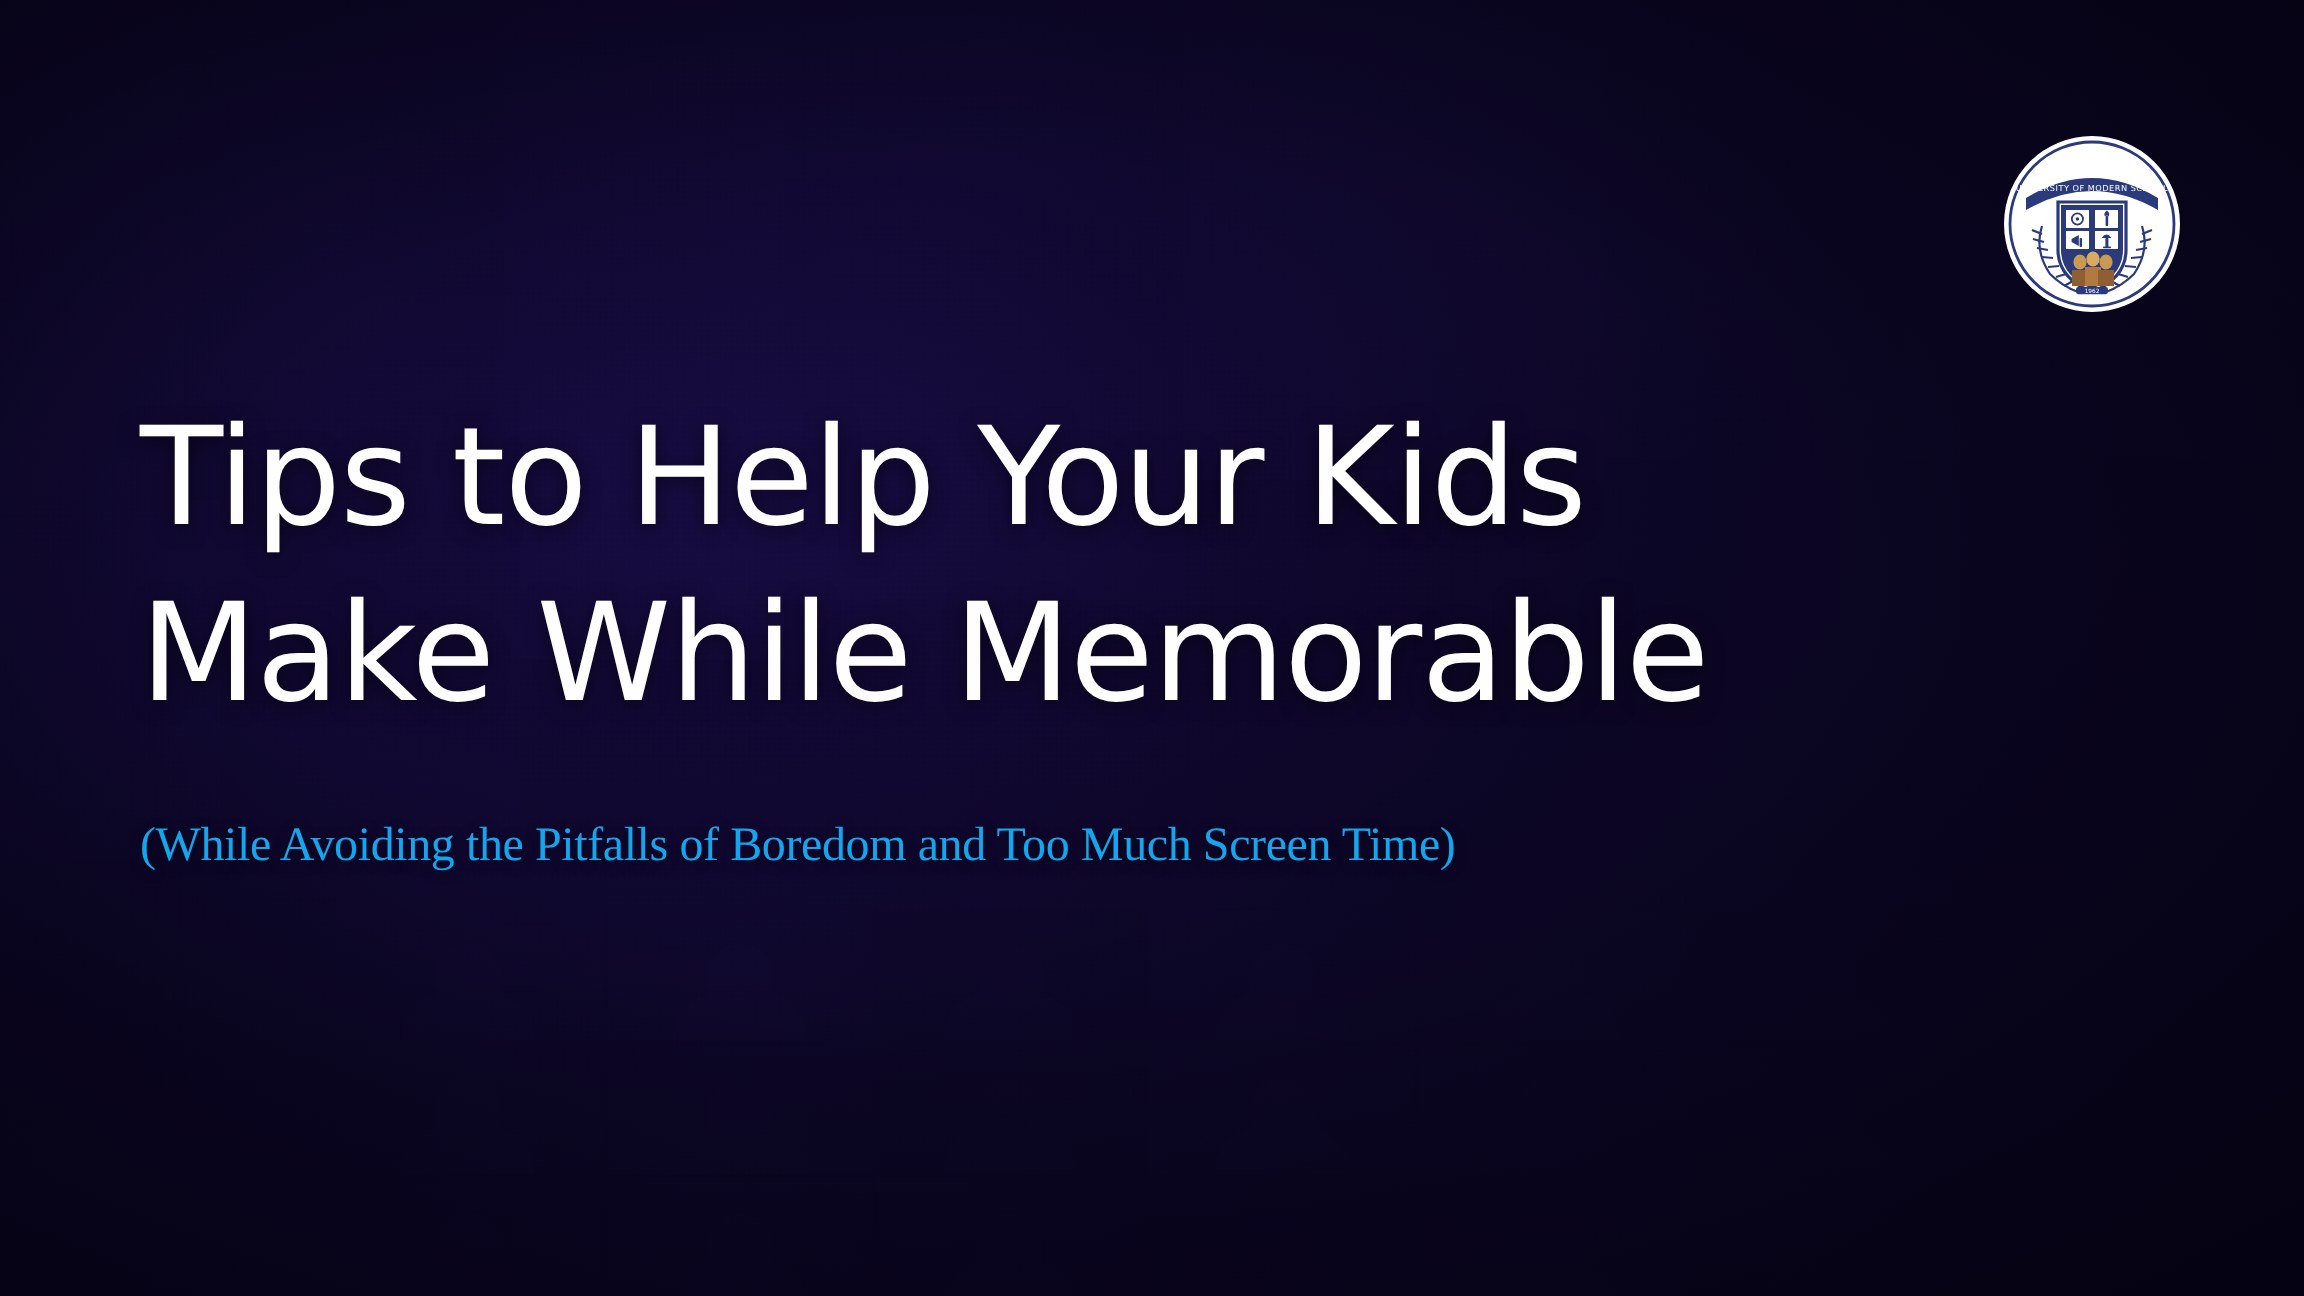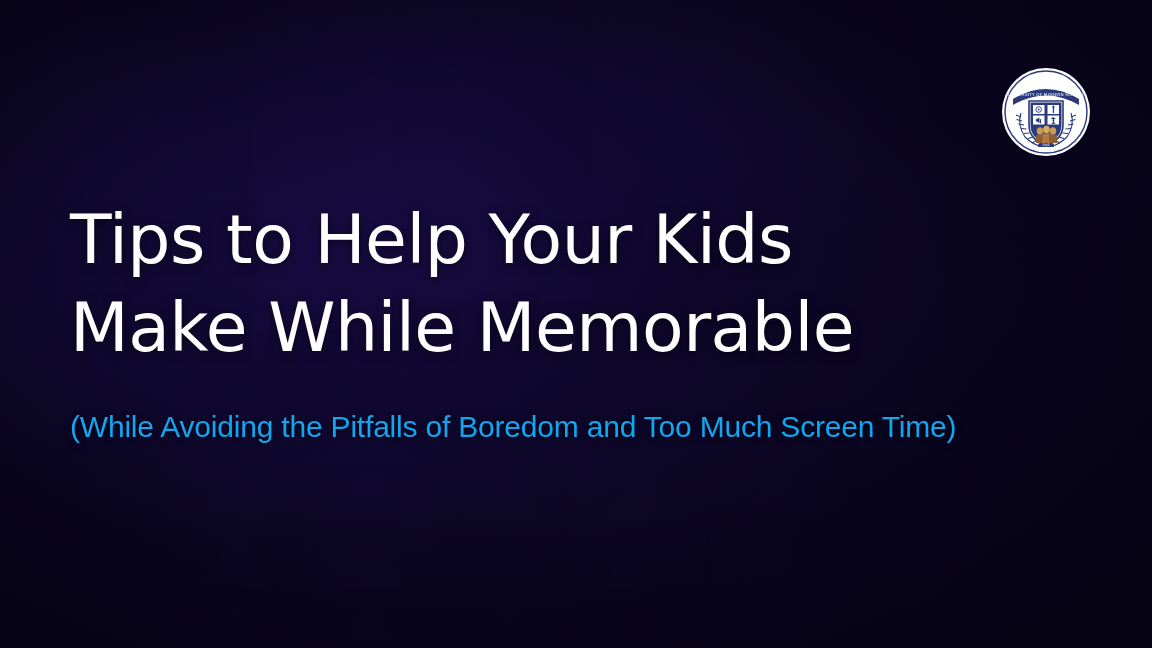--- a/index.html
+++ b/index.html
@@ -128,22 +128,22 @@
     font-size:68px;
     line-height:1.30;
     font-weight:400;
     color:#fefefe;
     letter-spacing:-0.5px;
     white-space:nowrap;
     text-shadow:0 2px 10px rgba(0,0,0,.55);
   }
   .subtitle {
     margin-top:36px;
-    font-family:Liberation Sans, sans-serif;
-    font-size:30px;
+    font-family:Liberation Serif, serif;
+    font-size:24px;
     line-height:1.2;
     font-weight:400;
     color:#11a6ee;
     letter-spacing:-0.2px;
     white-space:nowrap;
     text-shadow:0 1px 6px rgba(0,0,0,.5);
   }
 </style>
 </head>
 <body>

